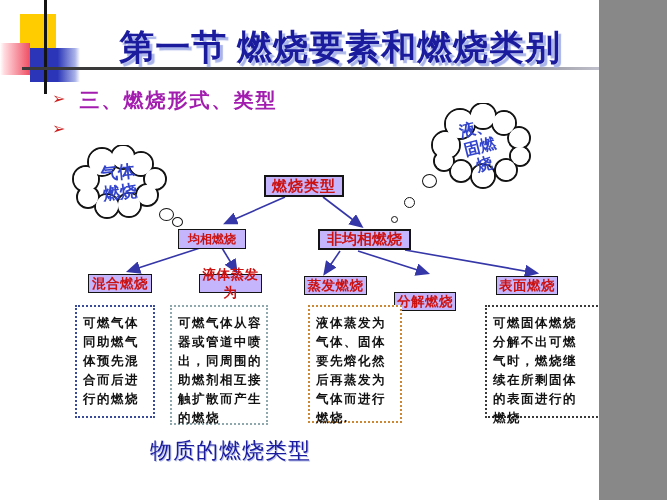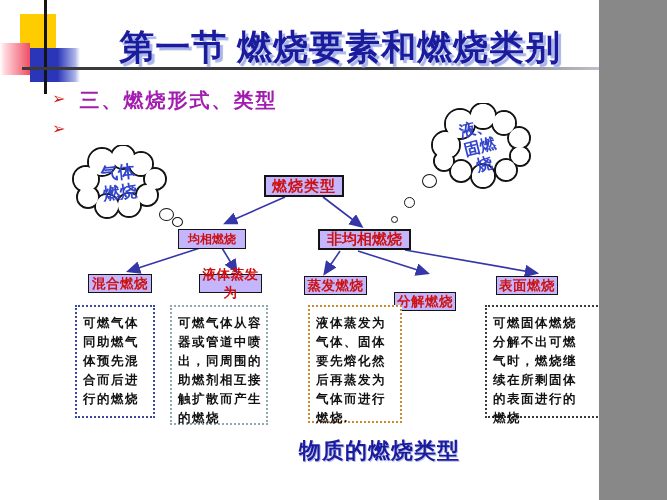--- a/index.html
+++ b/index.html
@@ -66,22 +66,22 @@
     font-size:12.5px; font-weight:bold; color:#111; line-height:19px;
     letter-spacing:1.5px; white-space:pre-line;
   }
   .d-0 { left:75px;  width:80px;  height:113px; border-color:#3a4a9a; }
   .d-1 { left:170px; width:98px;  height:120px; border-color:#8fa8ad; }
   .d-2 { left:292px; width:94px;  height:118px; border-color:#cc8833;margin-left:16px; }
   .d-3 { left:392px; width:84px;  height:116px; border-color:#cc44cc; }
   .d-4 { left:485px; width:116px; height:113px; border-color:#3a3a3a; }
   
   .caption {
-    position:absolute; left:150px; top:436px; width:310px; text-align:right;
-    font-size:22px; font-weight:bold; color:#1b1b9e; letter-spacing:1px;
+    position:absolute; left:150px; top:436px; width:310px; text-align:left;
+    font-size:22px; font-weight:normal; color:#1b1b9e; letter-spacing:1px;
     text-shadow:1px 1px 0 #b9c2ea;
   }
 </style>
 </head>
 <body>
 
 <div class="slide">
 
   <div class="deco-yellow"></div>
   <div class="deco-pink"></div>

